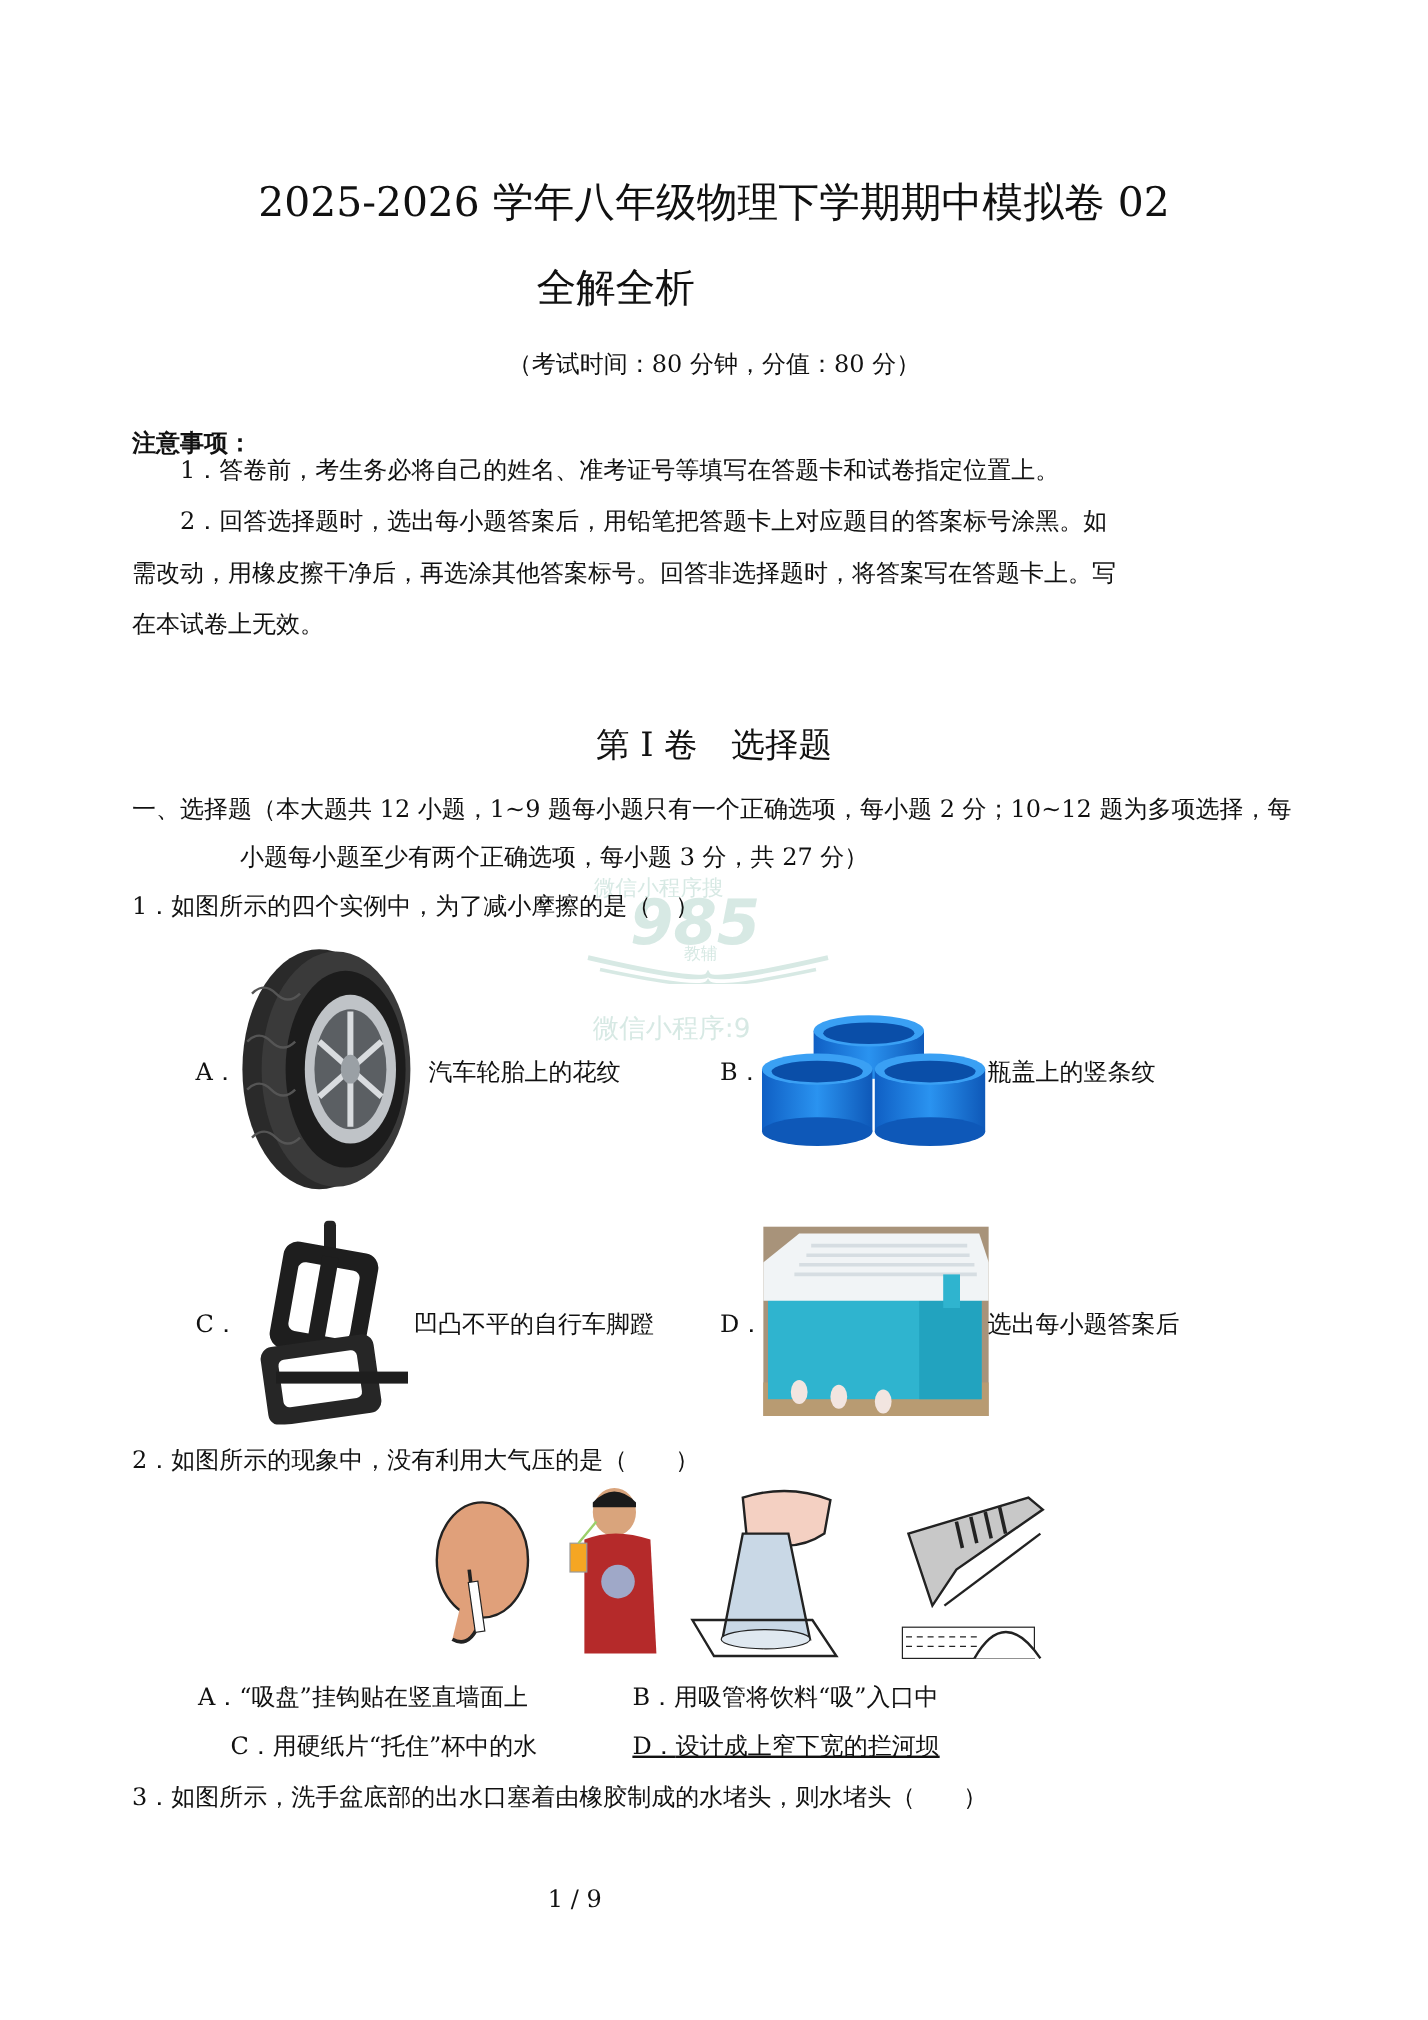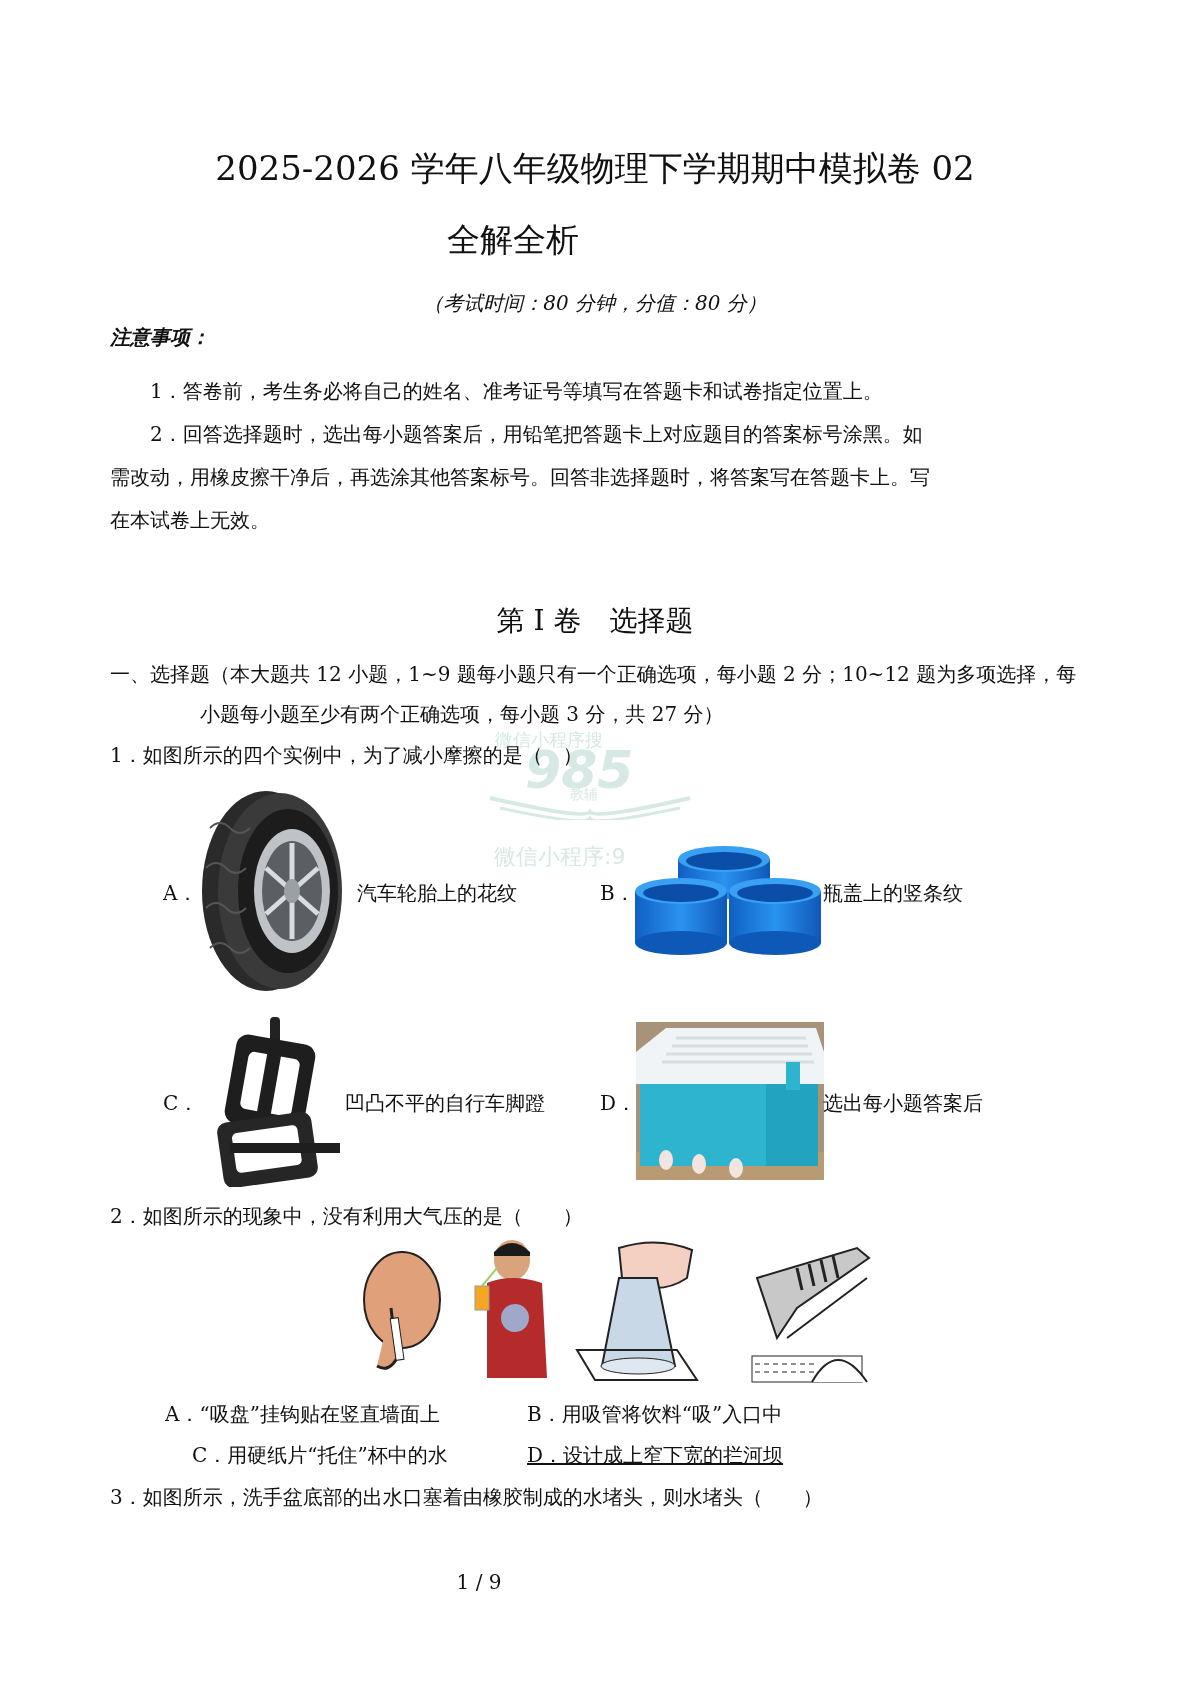--- a/index.html
+++ b/index.html
@@ -1,22 +1,22 @@
 <!DOCTYPE html>
 <html><head>
 <meta charset="utf-8">
 <style>
   html, body { margin: 0; padding: 0; background: #ffffff; }
   body { width: 1190px; height: 1683px; position: relative; overflow: hidden;
          font-family: "DejaVu Serif", "Liberation Serif", serif; color: #111; }
   .abs { position: absolute; white-space: nowrap; }
   .title { left: 0; width: 1190px; text-align: center; top: 146px; font-size: 34px; }
   .subtitle { left: 0; width: 1026px; text-align: center; top: 218px; font-size: 33px; font-family: "DejaVu Sans", sans-serif; }
-  .meta { left: 0; width: 1190px; text-align: center; top: 290px; font-size: 20px; font-style: italic; }
-  .notice-h { left: 110px; top: 324px; font-size: 20px; font-weight: bold; font-family: "DejaVu Sans", sans-serif; font-style: italic; }
+  .meta { left: 0; width: 1190px; text-align: center; top: 290px; font-size: 20px; }
+  .notice-h { left: 110px; top: 356px; font-size: 20px; font-weight: bold; font-family: "DejaVu Sans", sans-serif; }
   .body-text { font-size: 20px; }
   .section { left: 0; width: 1190px; text-align: center; top: 602px; font-size: 28px; }
   .wm { color: #d7e9e4; font-family: "DejaVu Sans", sans-serif; }
   .img { position: absolute; }
   .opt-label { font-size: 20px; }
   .page-num { left: 0; width: 958px; text-align: center; top: 1570px; font-size: 20px; }
 </style>
 </head>
 <body>
 

